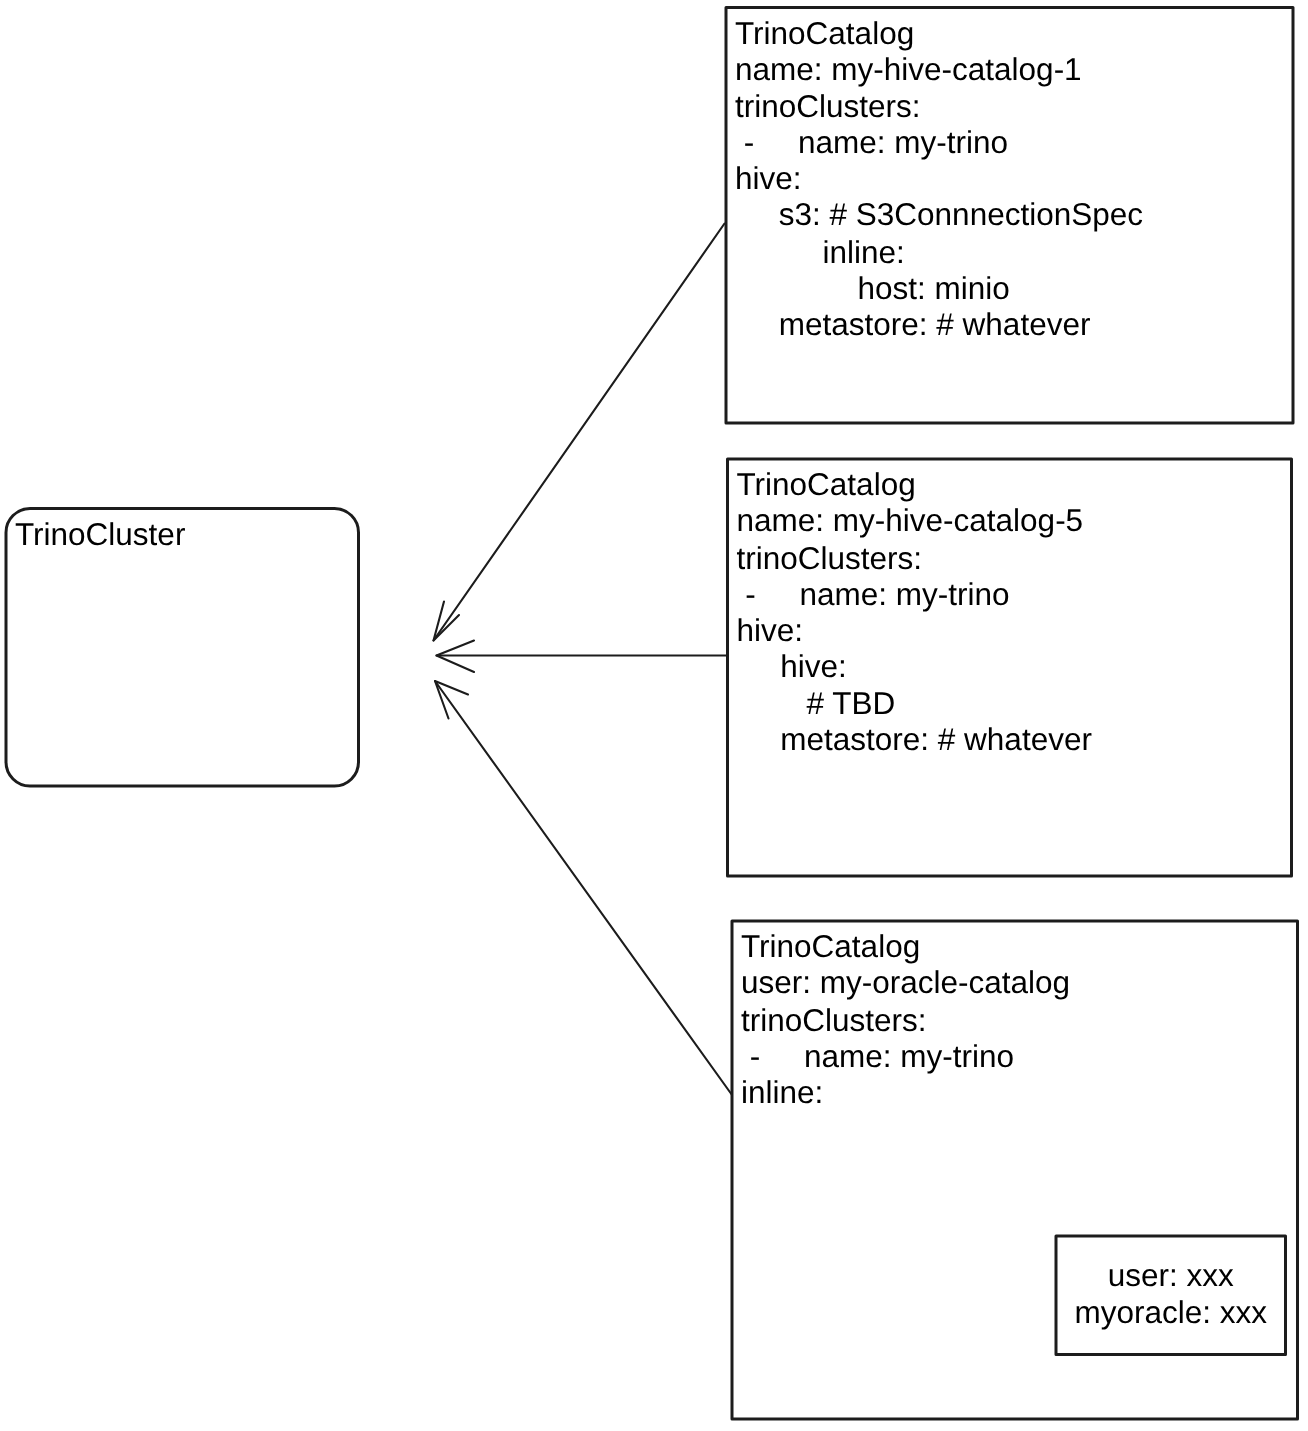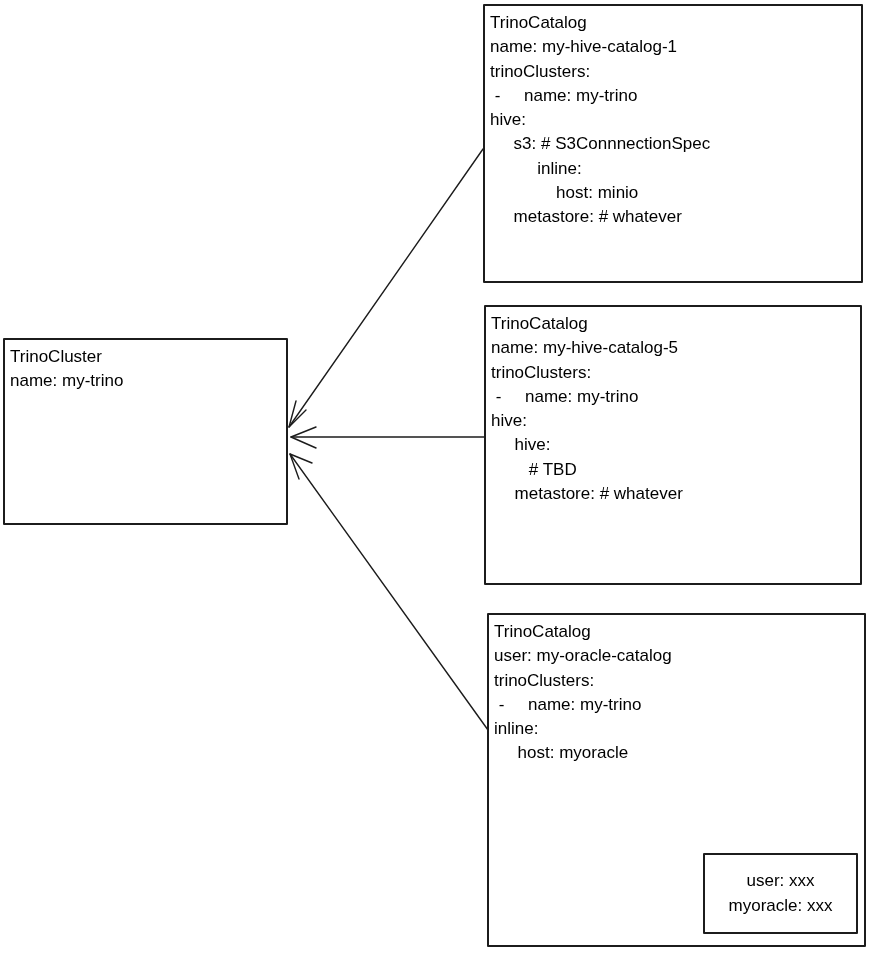--- a/index.html
+++ b/index.html
@@ -31,32 +31,32 @@
   }
   .node {
     position: absolute;
     box-sizing: border-box;
     border: 2px solid #1c1c1c;
     border-radius: 1px;
     background: #ffffff;
   }
   .yaml {
     padding: 5px 5px 5px 5px;
-    font-size: 17px;
+    font-size: 21px;
     line-height: 24.3px;
     white-space: pre;
   }
   .yaml .yaml-line {
     white-space: pre;
   }
-  .node.cluster   { left: 3px;   top: 338px; width: 285px; height: 187px; }
+  .node.cluster   { left: 3px;   top: 338px; width: 237px; height: 187px; border-radius: 17px; }
   .node.catalog-1 { left: 483px; top: 4px;   width: 380px; height: 279px; }
   .node.catalog-2 { left: 484px; top: 305px; width: 378px; height: 280px; }
   .node.catalog-3 { left: 487px; top: 613px; width: 379px; height: 334px; }
-  .node.secret    { left: 703px; top: 853px; width: 155px; height: 81px;
+  .node.secret    { left: 703px; top: 823px; width: 155px; height: 81px;
                     display: flex; align-items: center; justify-content: center; }
   .node.secret .yaml { text-align: center; padding: 0; }
 </style>
 </head>
 <body>
 
 <div class="canvas">
 
   <svg class="edges" width="872" height="954" viewBox="0 0 872 954">
     <g>
@@ -71,32 +71,32 @@
       <path class="edge" d="M488,730 L290,454"></path>
       <path class="edge" d="M312,463 L290,454 L299,479"></path>
     </g>
     <g>
       <path class="edge" d="M757,813 Q764,842 786,851"></path>
       <path class="edge" d="M769,848 L786,851 L777,836"></path>
     </g>
   </svg>
 
   <div class="node cluster">
-    <div class="yaml"><div class="yaml-line">TrinoCluster</div><div class="yaml-line">name: my-trino</div></div>
+    <div class="yaml"><div class="yaml-line">TrinoCluster</div></div>
   </div>
 
   <div class="node catalog-1">
     <div class="yaml"><div class="yaml-line">TrinoCatalog</div><div class="yaml-line">name: my-hive-catalog-1</div><div class="yaml-line">trinoClusters:</div><div class="yaml-line"> -     name: my-trino</div><div class="yaml-line">hive:</div><div class="yaml-line">     s3: # S3ConnnectionSpec</div><div class="yaml-line">          inline:</div><div class="yaml-line">              host: minio</div><div class="yaml-line">     metastore: # whatever</div></div>
   </div>
 
   <div class="node catalog-2">
     <div class="yaml"><div class="yaml-line">TrinoCatalog</div><div class="yaml-line">name: my-hive-catalog-5</div><div class="yaml-line">trinoClusters:</div><div class="yaml-line"> -     name: my-trino</div><div class="yaml-line">hive:</div><div class="yaml-line">     hive:</div><div class="yaml-line">        # TBD</div><div class="yaml-line">     metastore: # whatever</div></div>
   </div>
 
   <div class="node catalog-3">
-    <div class="yaml"><div class="yaml-line">TrinoCatalog</div><div class="yaml-line">user: my-oracle-catalog</div><div class="yaml-line">trinoClusters:</div><div class="yaml-line"> -     name: my-trino</div><div class="yaml-line">inline:</div><div class="yaml-line">     host: myoracle</div></div>
+    <div class="yaml"><div class="yaml-line">TrinoCatalog</div><div class="yaml-line">user: my-oracle-catalog</div><div class="yaml-line">trinoClusters:</div><div class="yaml-line"> -     name: my-trino</div><div class="yaml-line">inline:</div></div>
   </div>
 
   <div class="node secret">
     <div class="yaml"><div class="yaml-line">user: xxx</div><div class="yaml-line">myoracle: xxx</div></div>
   </div>
 
 </div>
 
 </body></html>

